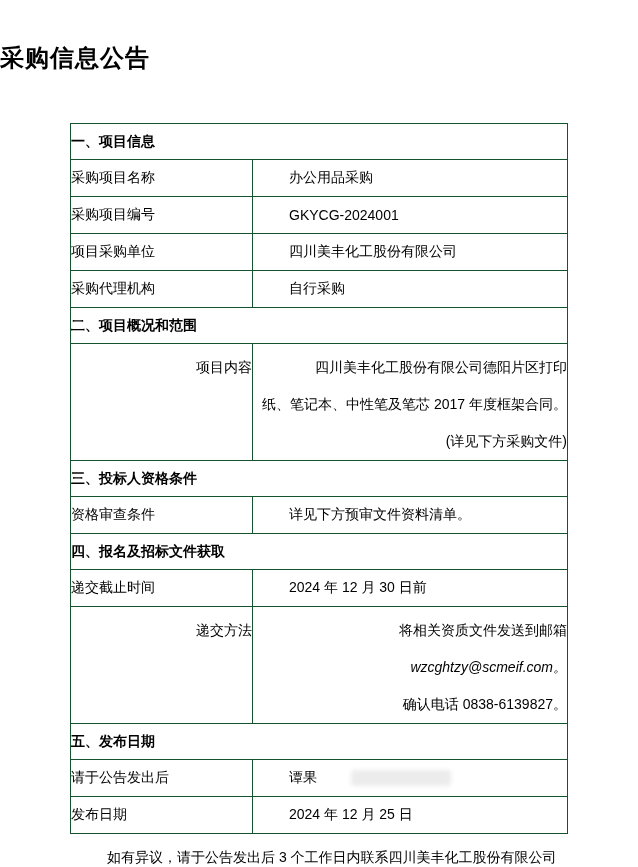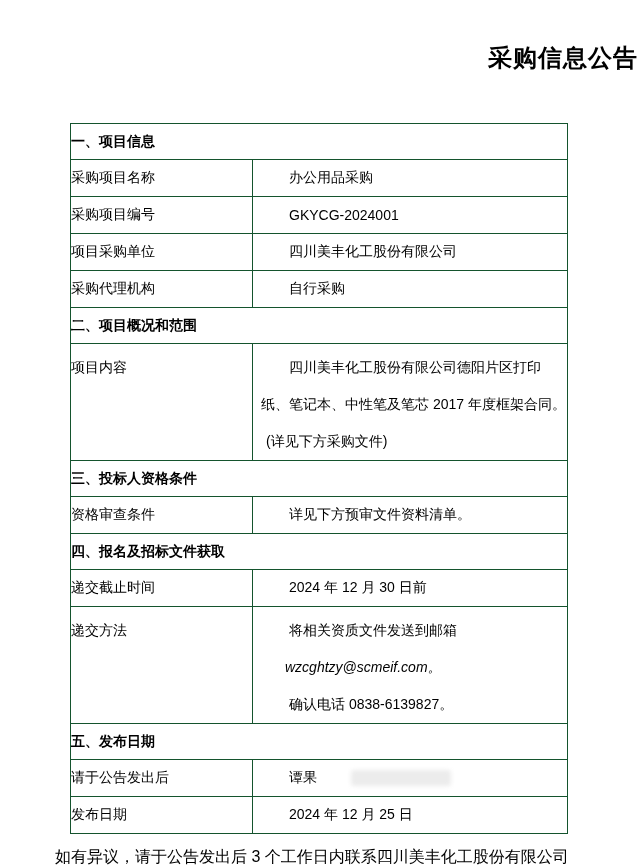--- a/index.html
+++ b/index.html
@@ -12,25 +12,24 @@
     height: 867px;
     overflow: hidden;
     font-family: "Liberation Sans", "DejaVu Sans", sans-serif;
     color: #000000;
   }
   .doc-title {
     margin: 0;
     padding-top: 40px;
     height: 36px;
     line-height: 36px;
-    text-align: right;
+    text-align: left;
     font-size: 24px;
     font-weight: bold;
     letter-spacing: 1px;
-    padding-left: 36px;
   }
   table.announce {
     border-collapse: collapse;
     table-layout: fixed;
     width: 497px;
     margin: 47px auto 0 auto;
   }
   table.announce td {
     border: 1px solid #14532d;
     font-size: 14px;
@@ -48,43 +47,43 @@
   td.label-cell {
     padding-left: 39px;
   }
   td.value-cell p {
     margin: 0;
     padding-left: 8px;
   }
   td.value-cell p.ind    { text-indent: 28px; }
   td.value-cell p.ind-sm { text-indent: 24px; font-style: italic; }
   td.value-cell p.ind-xs { text-indent: 5px;  }
-  tr.multi td { vertical-align: top; }
+  tr.multi td { vertical-align: top; text-align: right; }
   tr.multi td.label-cell p {
     margin: 0;
     line-height: 37px;
   }
   tr.multi td { padding-top: 5px; }
   tr.multi td.value-cell p {
     line-height: 37px;
   }
   .redacted {
     display: inline-block;
     width: 100px;
     height: 16px;
     margin-left: 34px;
     background: #ececec;
     filter: blur(2px);
     border-radius: 3px;
     vertical-align: middle;
   }
   .footer-note {
     margin: 13px 12px 0 0;
-    padding-left: 55px;
-    font-size: 16px;
+    padding-left: 107px;
+    font-size: 14px;
     line-height: 20px;
   }
 </style>
 </head>
 <body>
 
 <h1 class="doc-title">采购信息公告</h1>
 
 <table class="announce">
   <colgroup>

